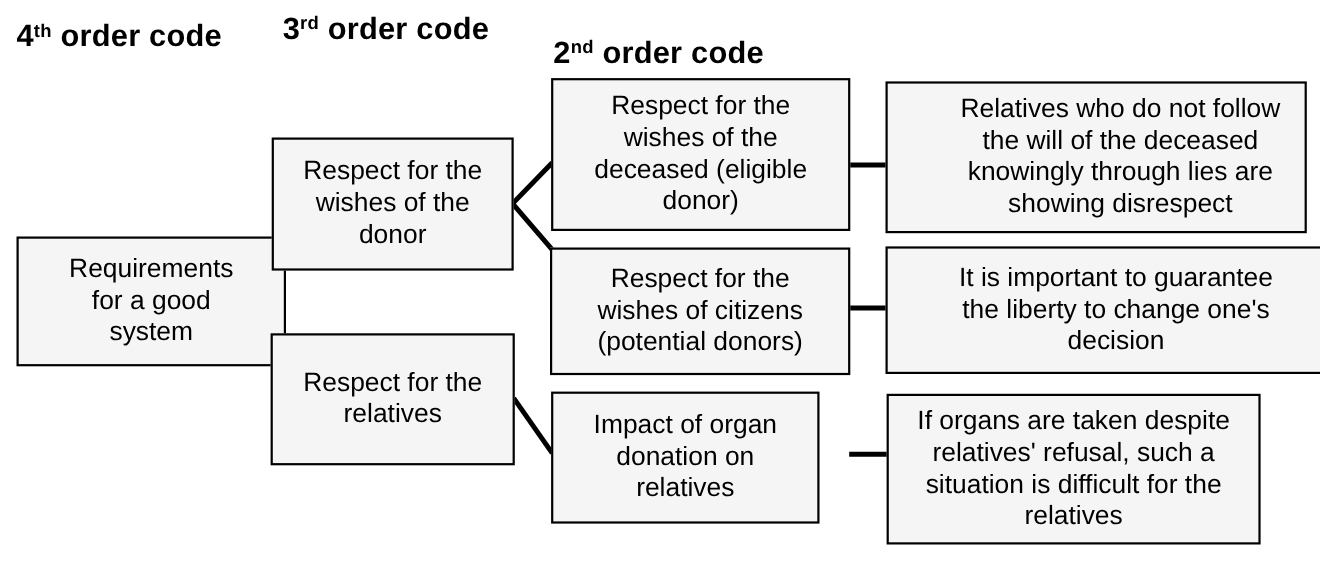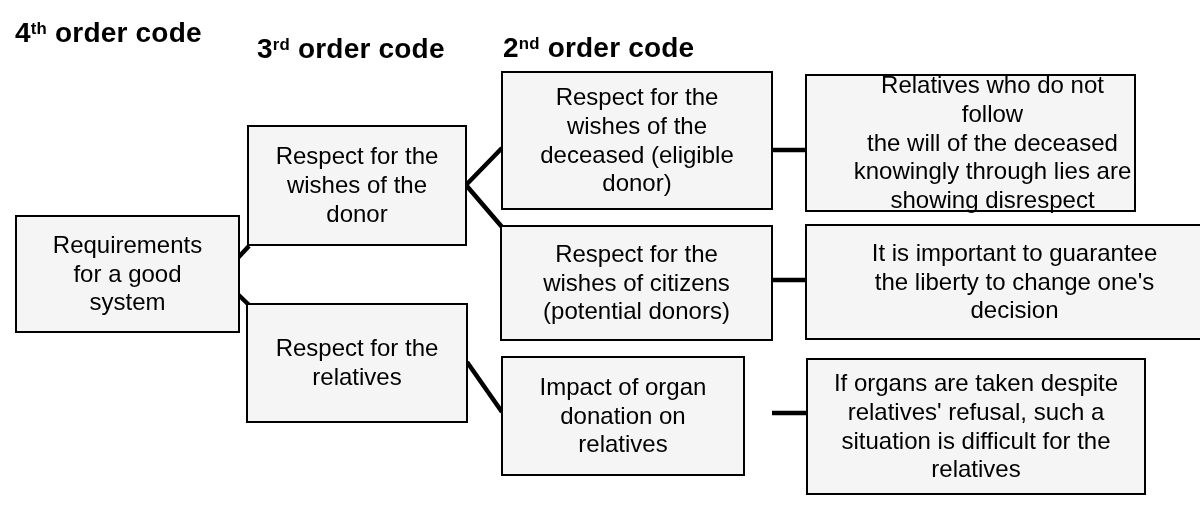--- a/index.html
+++ b/index.html
@@ -42,31 +42,31 @@
     align-items:center;
     justify-content:center;
     text-align:center;
     white-space:pre-line;
     font-size:24px;
     line-height:1.2;
     z-index:1;
   }
   
   .hdr-4{left:15px;top:17px;}
-  .hdr-3{left:257px;top:33px;}
+  .hdr-3{left:257px;top:10px;}
   .hdr-2{left:503px;top:32px;}
   .hdr-1{left:838px;top:12px;}
   
-  .n-requirements      {left:15px; top:215px;width:225px;height:118px;}
+  .n-requirements      {left:15px; top:215px;width:245px;height:118px;}
   .n-wishes-donor      {left:247px;top:125px;width:220px;height:121px;}
   .n-respect-relatives {left:246px;top:303px;width:222px;height:120px;}
   .n-wishes-deceased   {left:501px;top:71px; width:272px;height:139px;}
   .n-wishes-citizens   {left:500px;top:225px;width:273px;height:116px;}
   .n-impact-relatives  {left:501px;top:356px;width:244px;height:120px;}
-  .n-disrespect        {left:805px;top:74px; width:331px;height:138px;padding-left:44px;}
+  .n-disrespect        {left:805px;top:74px; width:383px;height:138px;padding-left:44px;}
   .n-liberty           {left:805px;top:224px;width:419px;height:116px;}
   .n-difficult         {left:806px;top:358px;width:340px;height:137px;}
 </style>
 </head>
 <body>
 
 <div class="canvas">
 
   <svg class="edges" viewBox="0 0 1200 512" xmlns="http://www.w3.org/2000/svg">
     <polyline class="edge" points="249,246 220,277 249,305"></polyline>

